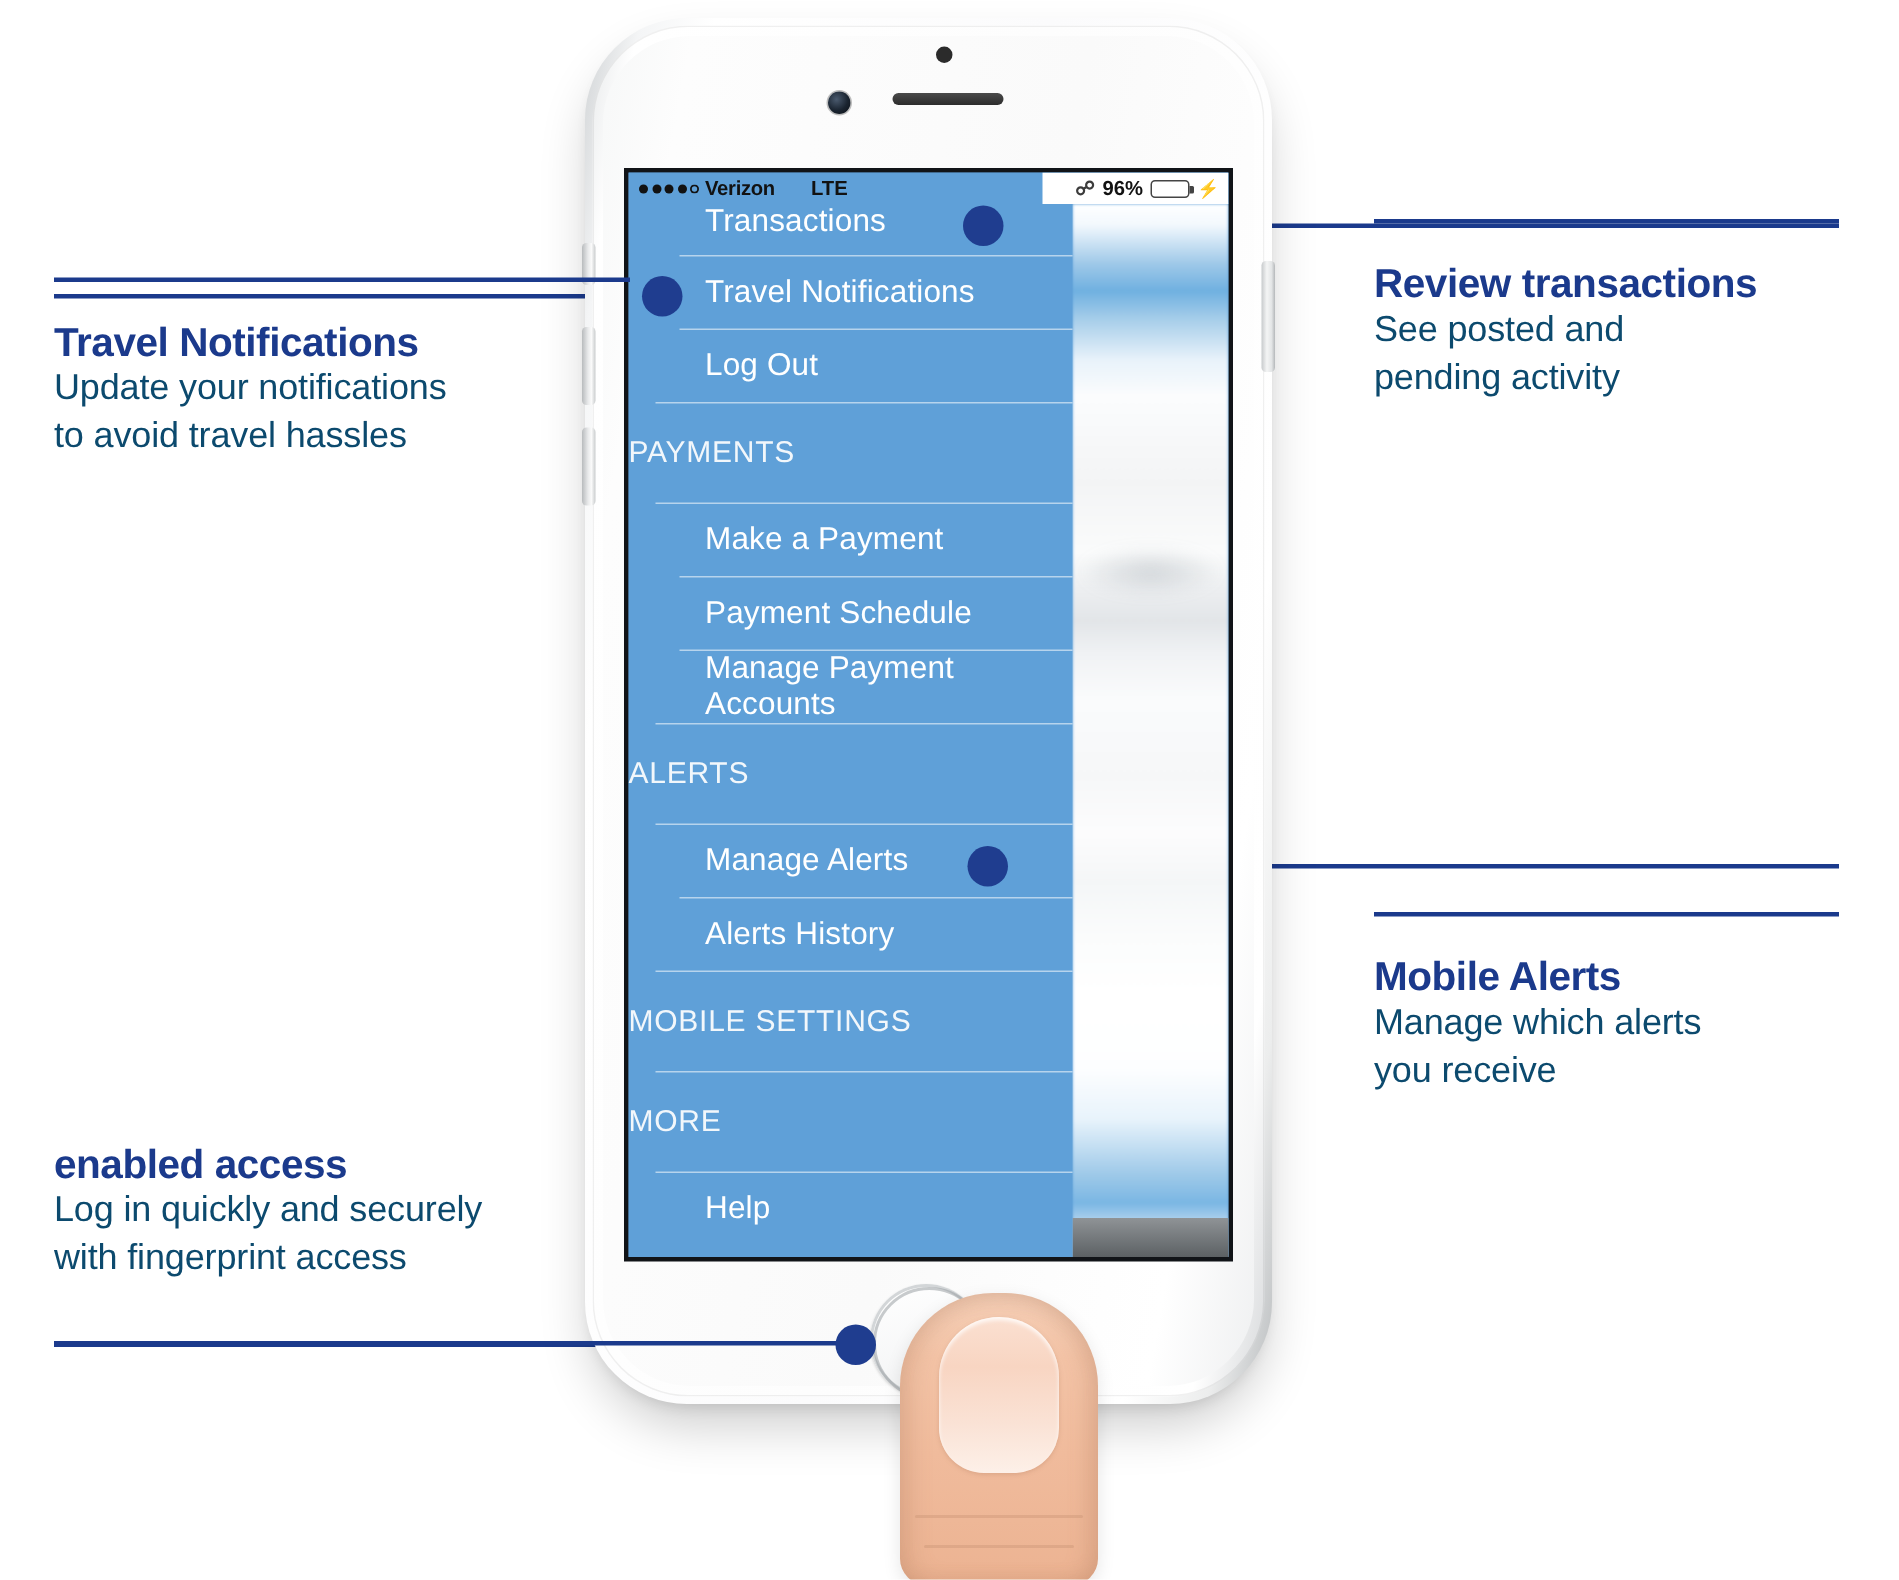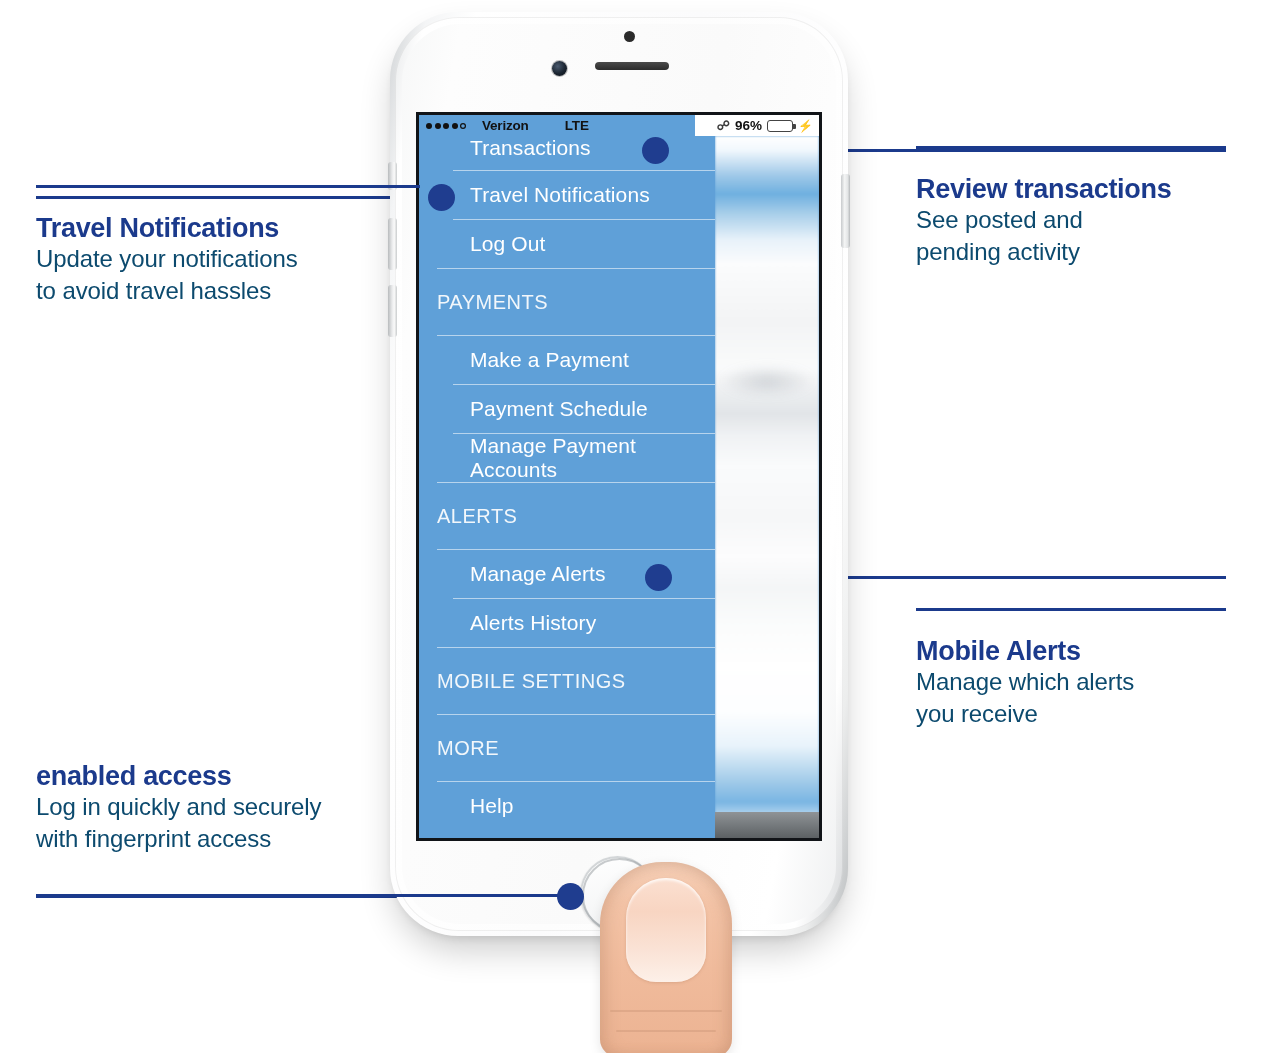--- a/index.html
+++ b/index.html
@@ -108,21 +108,21 @@
     background:#5fa0d8;overflow:hidden;
     box-shadow:0 0 0 3px #111418;
   }
   
   #status-bar{
     position:absolute;left:0;top:0;width:400px;height:21px;
     background:#5fa0d8;display:flex;align-items:center;
     font-size:14px;font-weight:bold;color:#121212;
     font-family:"Liberation Sans", sans-serif;
   }
-  #status-left{display:flex;align-items:center;gap:16px;padding-left:7px;}
+  #status-left{display:flex;align-items:center;gap:4px;padding-left:7px;}
   .sig-dots{display:flex;gap:2.5px;align-items:center;}
   .sig-dots i{width:6px;height:6px;border-radius:50%;background:#121212;display:block;}
   .sig-dots i.empty{background:transparent;box-shadow:inset 0 0 0 1.2px #121212;}
   #status-carrier{font-size:13.5px;letter-spacing:-0.2px;}
   #status-network{font-size:13.5px;margin-left:20px;}
   #status-time{position:absolute;left:0;right:0;text-align:right;font-size:14px;}
   #status-right{
     position:absolute;right:0;top:0;height:21px;width:118px;background:#ffffff;
     display:flex;align-items:center;justify-content:flex-end;gap:5px;padding-right:6px;
   }
@@ -139,21 +139,21 @@
   }
   .menu-row{position:relative;box-sizing:border-box;}
   .menu-item{
     height:48px;display:flex;align-items:center;
     padding-left:51px;color:#ffffff;font-size:21px;font-weight:normal;
     letter-spacing:0.1px;
   }
   .menu-item.partial{height:34px;align-items:flex-start;padding-top:0;}
   .menu-header{
     height:66px;display:flex;align-items:center;
-    padding-left:18px;color:#f2f7fb;font-size:20px;letter-spacing:0.5px;
+    color:#f2f7fb;font-size:20px;letter-spacing:0.5px;
   }
   .divider{height:1px;background:rgba(255,255,255,0.55);margin-left:34px;margin-right:0;}
   .divider.full{margin-left:18px;}
 
   
   #content-blur{
     position:absolute;left:296px;top:21px;width:104px;bottom:0;
     background:
       linear-gradient(180deg,
         #ffffff 0px,

